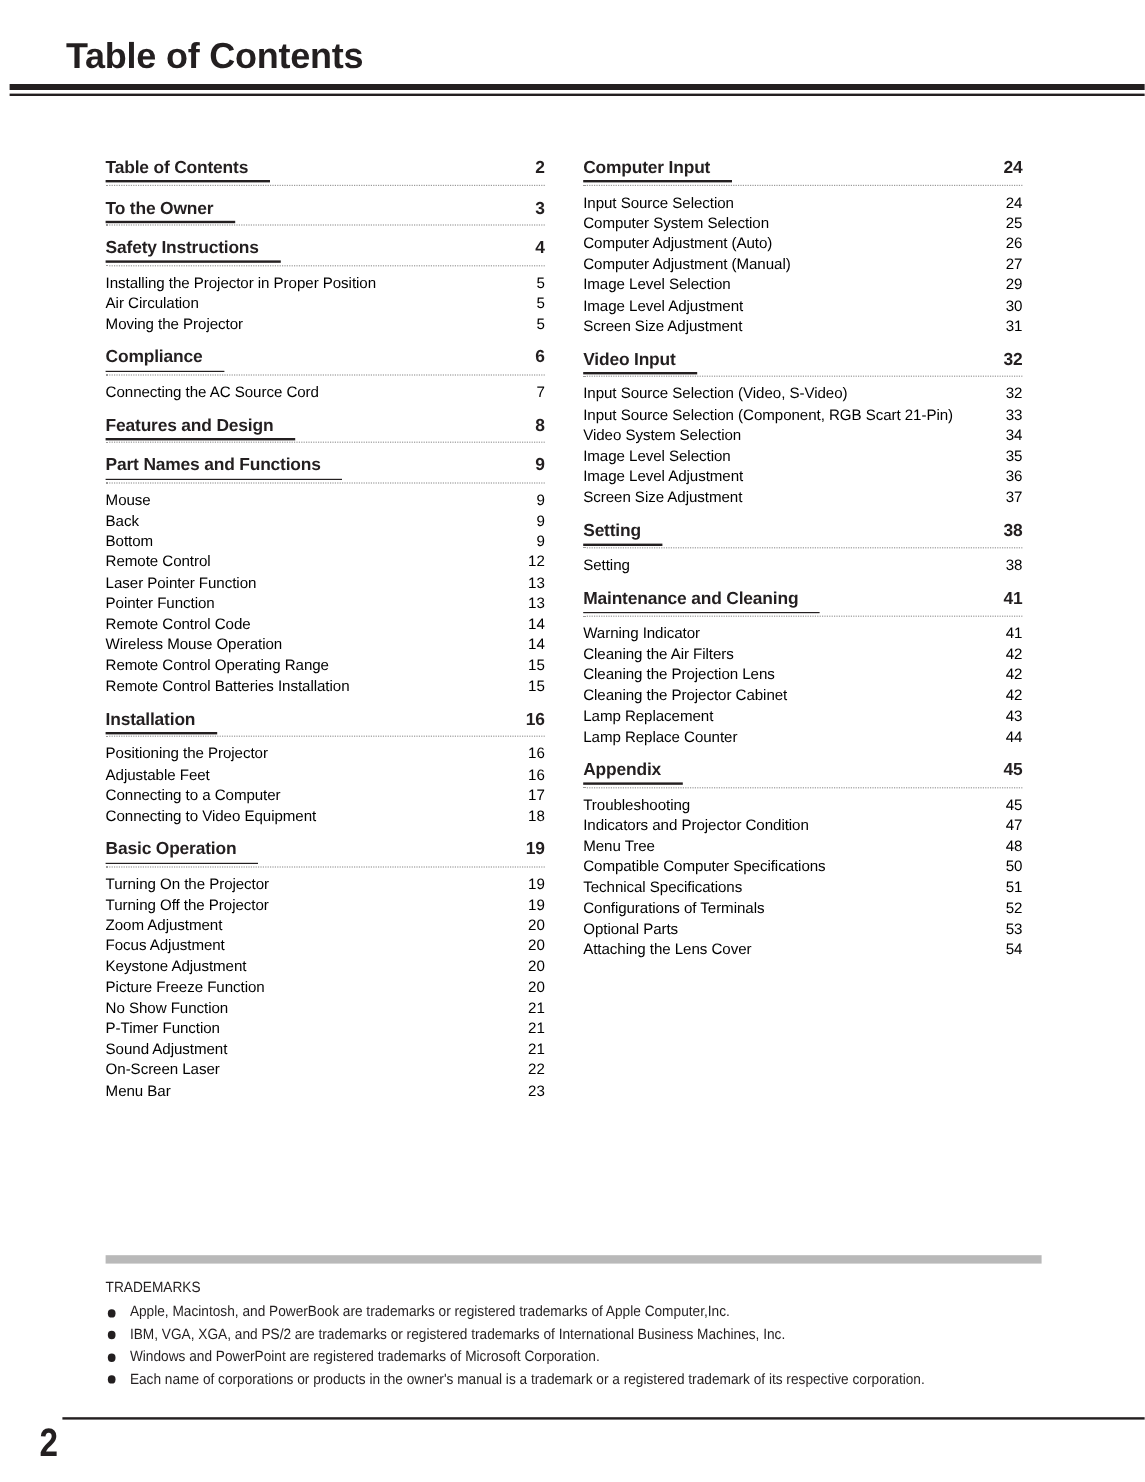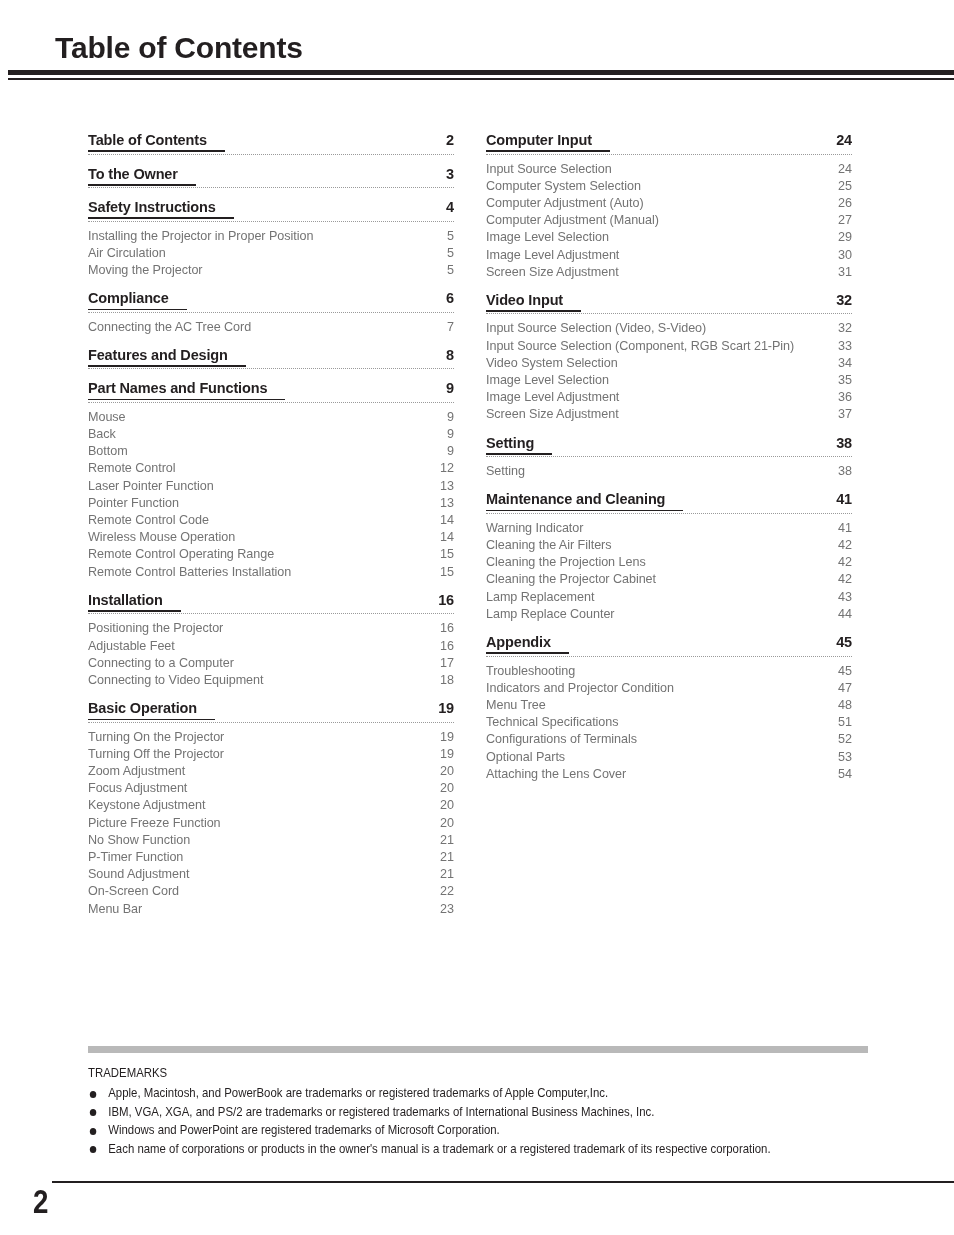--- a/index.html
+++ b/index.html
@@ -94,21 +94,21 @@
     margin-top: 1.5px;
   }
 
   .entries { margin-top: 6px; }
   .entry {
     display: flex;
     align-items: baseline;
     justify-content: space-between;
     font-size: 12.6px;
     line-height: 17.2px;
-    color: #737373;
+    color: #000000;
     letter-spacing: -0.05px;
   }
   .entry .e-title { white-space: nowrap; }
   .entry .e-page  { white-space: nowrap; padding-left: 6px; }
 
   
   .trademarks {
     position: absolute;
     left: 88px;
     top: 1046px;
@@ -220,21 +220,21 @@
       </div>
       <div class="section">
         <div class="sec-head">
           <span class="sec-title">Compliance</span>
           <span class="sec-page">6</span>
           <span class="sec-underline" style="width: 99px;"></span>
         </div>
         <div class="sec-dots"></div>
         <div class="entries">
           <div class="entry">
-            <span class="e-title">Connecting the AC Tree Cord</span>
+            <span class="e-title">Connecting the AC Source Cord</span>
             <span class="e-page">7</span>
           </div>
         </div>
       </div>
       <div class="section">
         <div class="sec-head">
           <span class="sec-title">Features and Design</span>
           <span class="sec-page">8</span>
           <span class="sec-underline" style="width: 158px;"></span>
         </div>
@@ -354,21 +354,21 @@
           </div>
           <div class="entry">
             <span class="e-title">P-Timer Function</span>
             <span class="e-page">21</span>
           </div>
           <div class="entry">
             <span class="e-title">Sound Adjustment</span>
             <span class="e-page">21</span>
           </div>
           <div class="entry">
-            <span class="e-title">On-Screen Cord</span>
+            <span class="e-title">On-Screen Laser</span>
             <span class="e-page">22</span>
           </div>
           <div class="entry">
             <span class="e-title">Menu Bar</span>
             <span class="e-page">23</span>
           </div>
         </div>
       </div>
     </div>
   <div class="col col-right" id="col-right">
@@ -504,20 +504,24 @@
             <span class="e-title">Troubleshooting</span>
             <span class="e-page">45</span>
           </div>
           <div class="entry">
             <span class="e-title">Indicators and Projector Condition</span>
             <span class="e-page">47</span>
           </div>
           <div class="entry">
             <span class="e-title">Menu Tree</span>
             <span class="e-page">48</span>
+          </div>
+          <div class="entry">
+            <span class="e-title">Compatible Computer Specifications</span>
+            <span class="e-page">50</span>
           </div>
           <div class="entry">
             <span class="e-title">Technical Specifications</span>
             <span class="e-page">51</span>
           </div>
           <div class="entry">
             <span class="e-title">Configurations of Terminals</span>
             <span class="e-page">52</span>
           </div>
           <div class="entry">

